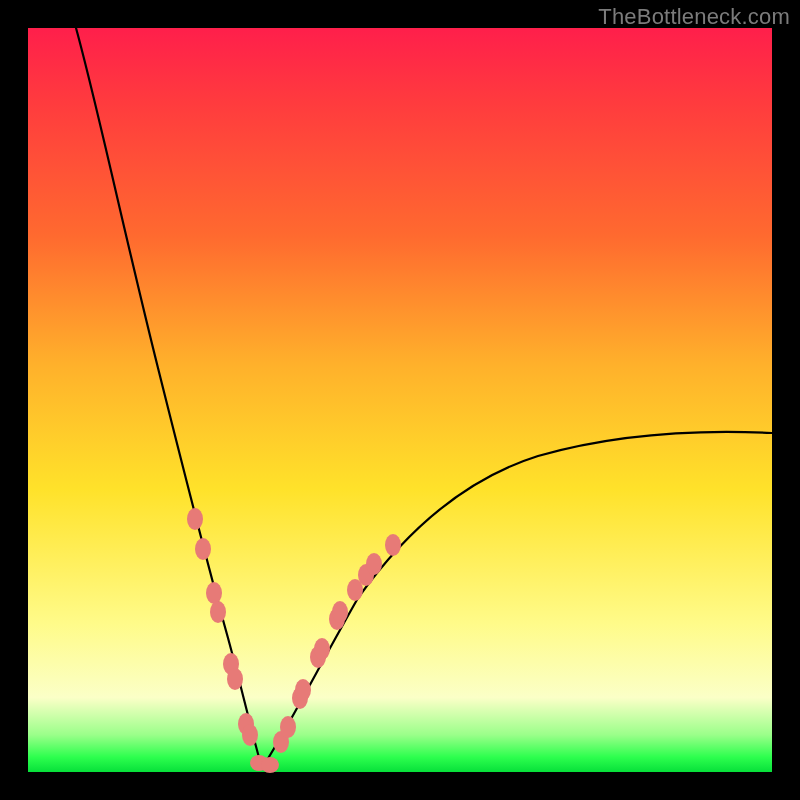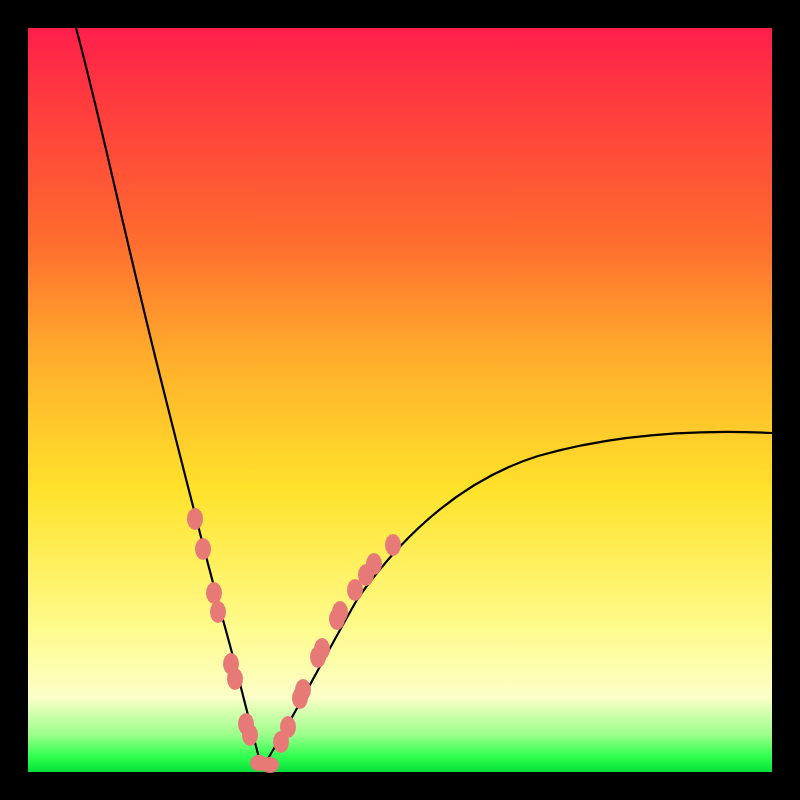--- a/index.html
+++ b/index.html
@@ -106,13 +106,14 @@
         <ellipse class="marker" cx="294" cy="621" rx="8" ry="11"></ellipse>
         <ellipse class="marker" cx="309" cy="591" rx="8" ry="11"></ellipse>
         <ellipse class="marker" cx="312" cy="584" rx="8" ry="11"></ellipse>
         <ellipse class="marker" cx="327" cy="562" rx="8" ry="11"></ellipse>
         <ellipse class="marker" cx="338" cy="547" rx="8" ry="11"></ellipse>
         <ellipse class="marker" cx="346" cy="536" rx="8" ry="11"></ellipse>
         <ellipse class="marker" cx="365" cy="517" rx="8" ry="11"></ellipse>
       </g>
     </svg>
   </div>
+  <div class="watermark">TheBottleneck.com</div>
 </div>
 
 </body></html>

